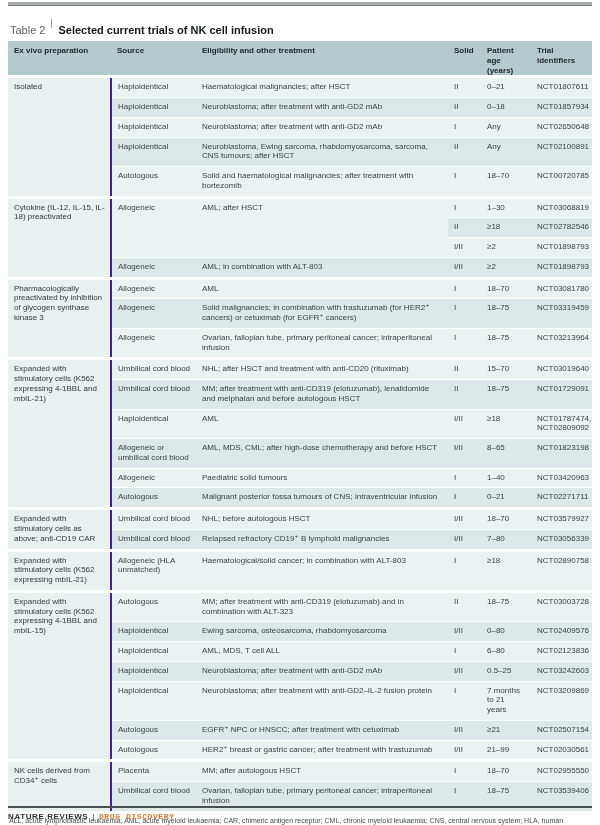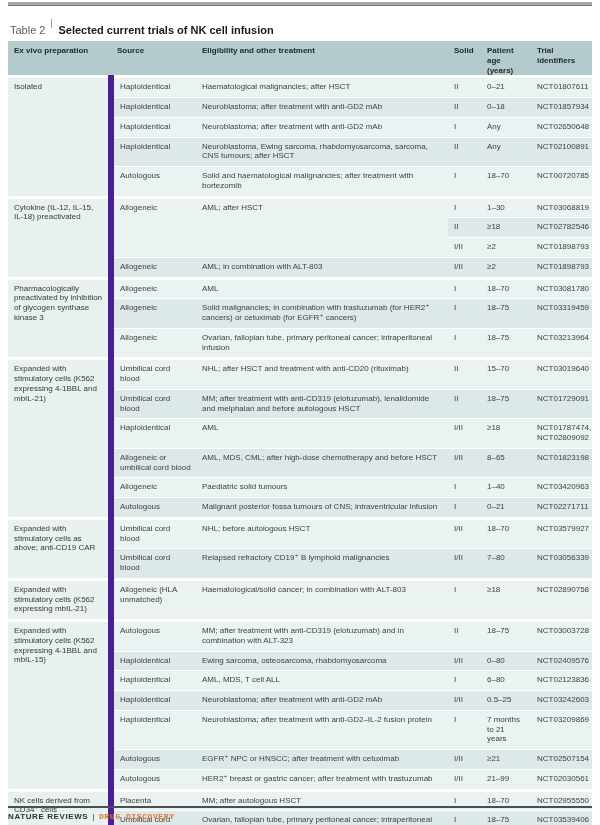--- a/index.html
+++ b/index.html
@@ -63,21 +63,21 @@
   tbody td{
     vertical-align:top;
     padding:4px 5px 5px 6px;
     border-top:1px solid #ffffff;
     color:#3d4243;
   }
   tr.light td{background:var(--rowLight);}
   tr.dark td{background:var(--rowDark);}
   tbody td.prep{
     background:var(--prepBg);
-    border-right:6px solid #4c1d95;
+    border-right:2px solid #4c1d95;
     color:#34393a;
   }
   tr.section-start td{border-top:3px solid #ffffff;}
   .footnote{
     width:584px;
     font-size:7px;
     line-height:1.4;
     color:#474b4c;
     padding:5px 0 0 1px;
   }

